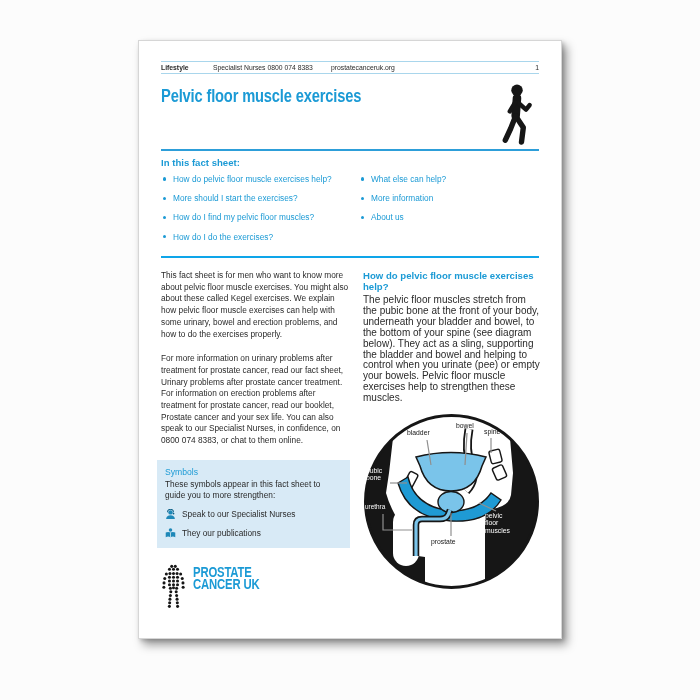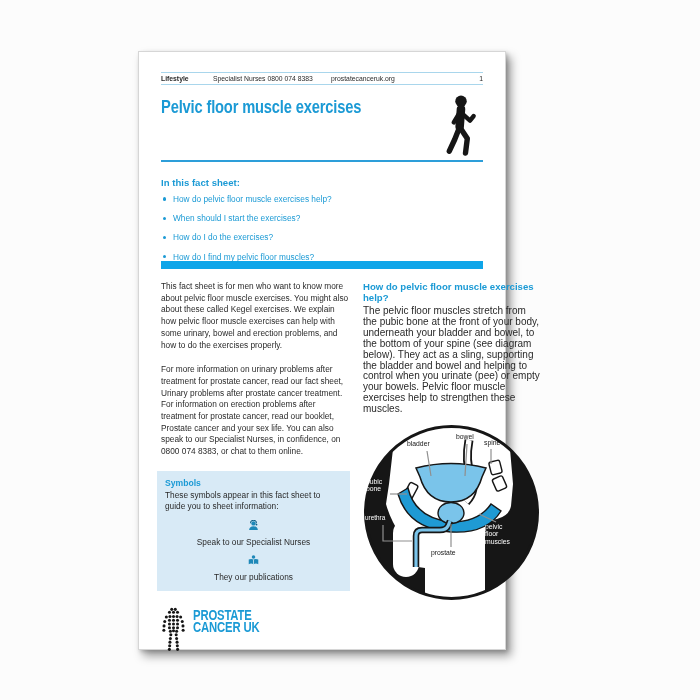--- a/index.html
+++ b/index.html
@@ -1,20 +1,20 @@
 <!DOCTYPE html>
 <html><head>
 <meta charset="utf-8">
 <style>
   * { margin:0; padding:0; box-sizing:border-box; }
   html,body { width:700px; height:700px; background:#fcfcfc; overflow:hidden;
               font-family:"Liberation Sans", sans-serif; }
   .stage { position:relative; width:700px; height:700px; }
 
-  .sheet { position:absolute; left:138px; top:51px; width:368px; height:599px;
+  .sheet { position:absolute; left:138px; top:40px; width:424px; height:599px;
            background:#ffffff; border:1px solid #d6d6d6;
            box-shadow:5px 6px 9px rgba(0,0,0,0.38), 2px 2px 4px rgba(0,0,0,0.18); }
 
   
   .hdr { position:absolute; top:20px; left:22px; right:22px; height:13px;
          border-top:1px solid #a9d6ec; border-bottom:1px solid #a9d6ec;
          display:flex; align-items:center; font-size:6.8px; color:#2a2a2a; }
   .hdr .cat  { font-weight:bold; width:52px; }
   .hdr .tel  { width:118px; }
   .hdr .site { flex:1; }
@@ -22,43 +22,43 @@
 
   
   .title { position:absolute; top:45px; left:22px; color:#1b9ad5; font-weight:bold;
            font-size:17.5px; letter-spacing:-0.2px; transform:scaleX(0.84);
            transform-origin:left top; white-space:nowrap; }
 
   .walker { position:absolute; top:42px; right:26px; width:36px; height:64px; }
 
   
   .toc { position:absolute; top:108px; left:22px; right:22px; height:109px;
-         border-top:2px solid #2d9ed9; border-bottom:8px solid #0ea5e9;
-         padding-top:15px; }
+         border-top:2px solid #2d9ed9; border-bottom:2px solid #0ea5e9;
+         padding-top:6px; }
   .toc-h { color:#1b9ad5; font-weight:bold; font-size:9.6px; }
   .toc-cols { display:flex; margin-top:6px; }
   .toc-col1 { width:198px; }
   .toc-col2 { flex:1; }
   .toc ul { list-style:none; }
   .toc li { position:relative; padding-left:12px; color:#1b9ad5; font-size:8.3px;
             line-height:10.2px; margin-bottom:9px; }
   .toc li::before { content:""; position:absolute; left:2px; top:3.4px;
             width:3.2px; height:3.2px; border-radius:50%; background:#1b9ad5; }
 
   
   .cols { position:absolute; top:229px; left:22px; right:22px; display:flex; gap:13px; }
   .col-left  { width:189px; }
   .col-right { flex:1; }
 
   .body-p { font-size:8.3px; line-height:11.7px; color:#2a2a2a; margin-bottom:13px; }
 
   .symbox { background:#d8eaf6; padding:7px 8px 9px 8px; width:193px; margin-left:-4px; }
-  .symbox-h { color:#1b9ad5; font-weight:bold; font-size:8.6px; margin-bottom:2px; }
+  .symbox-h { color:#1b9ad5; font-weight:normal; font-size:8.6px; margin-bottom:2px; }
   .symbox-t { font-size:8.3px; line-height:11px; color:#2a2a2a; }
-  .symrow { display:flex; align-items:center; gap:6px; margin-top:8px;flex-direction:column; }
+  .symrow { display:flex; align-items:center; gap:6px; margin-top:8px; }
   .symrow .lbl { font-size:8.3px; color:#2a2a2a; }
   .symrow svg { width:11px; height:11px; flex:none; }
 
   .logo { display:flex; gap:7px; margin-top:14px; align-items:flex-start; }
   .logo svg { width:25px; height:48px; }
   .wordmark { color:#1b9ad5; font-weight:bold; font-size:14.5px; line-height:12.6px;
               letter-spacing:-0.2px; transform:scaleX(0.78); transform-origin:left top;
               white-space:nowrap; margin-top:4px; }
 
   .sec-h { color:#1b9ad5; font-weight:bold; font-size:9.6px; line-height:11px; }
@@ -95,36 +95,43 @@
         <path d="M18.5,36 L13,50 L7,63" stroke-width="6"></path>
       </g>
     </svg>
 
     <div class="toc">
       <div class="toc-h">In this fact sheet:</div>
       <div class="toc-cols">
         <div class="toc-col1">
           <ul>
             <li>How do pelvic floor muscle exercises help?</li>
-            <li>When should I start the exercises?</li>
+            <li>More should I start the exercises?</li>
+            <li>How do I find my pelvic floor muscles?</li>
             <li>How do I do the exercises?</li>
-            <li>How do I find my pelvic floor muscles?</li>
+          </ul>
+        </div>
+        <div class="toc-col2">
+          <ul>
+            <li>What else can help?</li>
+            <li>More information</li>
+            <li>About us</li>
           </ul>
         </div>
       </div>
     </div>
 
     <div class="cols">
       <div class="col-left">
         <p class="body-p">This fact sheet is for men who want to know more about pelvic floor muscle exercises. You might also about these called Kegel exercises. We explain how pelvic floor muscle exercises can help with some urinary, bowel and erection problems, and how to do the exercises properly.</p>
         <p class="body-p">For more information on urinary problems after treatment for prostate cancer, read our fact sheet, Urinary problems after prostate cancer treatment. For information on erection problems after treatment for prostate cancer, read our booklet, Prostate cancer and your sex life. You can also speak to our Specialist Nurses, in confidence, on 0800 074 8383, or chat to them online.</p>
 
         <div class="symbox">
           <div class="symbox-h">Symbols</div>
-          <div class="symbox-t">These symbols appear in this fact sheet to guide you to sheet information:</div>
+          <div class="symbox-t">These symbols appear in this fact sheet to guide you to more strengthen:</div>
           <div class="symrow">
             <svg viewBox="0 0 12 12">
               <circle cx="6" cy="3.7" r="2.4" fill="#1e88b8"></circle>
               <path d="M1.2,11 Q1.7,6.9 6,6.9 Q10.3,6.9 10.8,11 Z" fill="#1e88b8"></path>
               <path d="M2.7,3.6 A3.3,3.3 0 0 1 9.3,3.6" stroke="#0c5f86" stroke-width="1.1" fill="none"></path>
               <circle cx="9.3" cy="5" r="0.95" fill="#0c5f86"></circle>
             </svg>
             <span class="lbl">Speak to our Specialist Nurses</span>
           </div>
           <div class="symrow">

